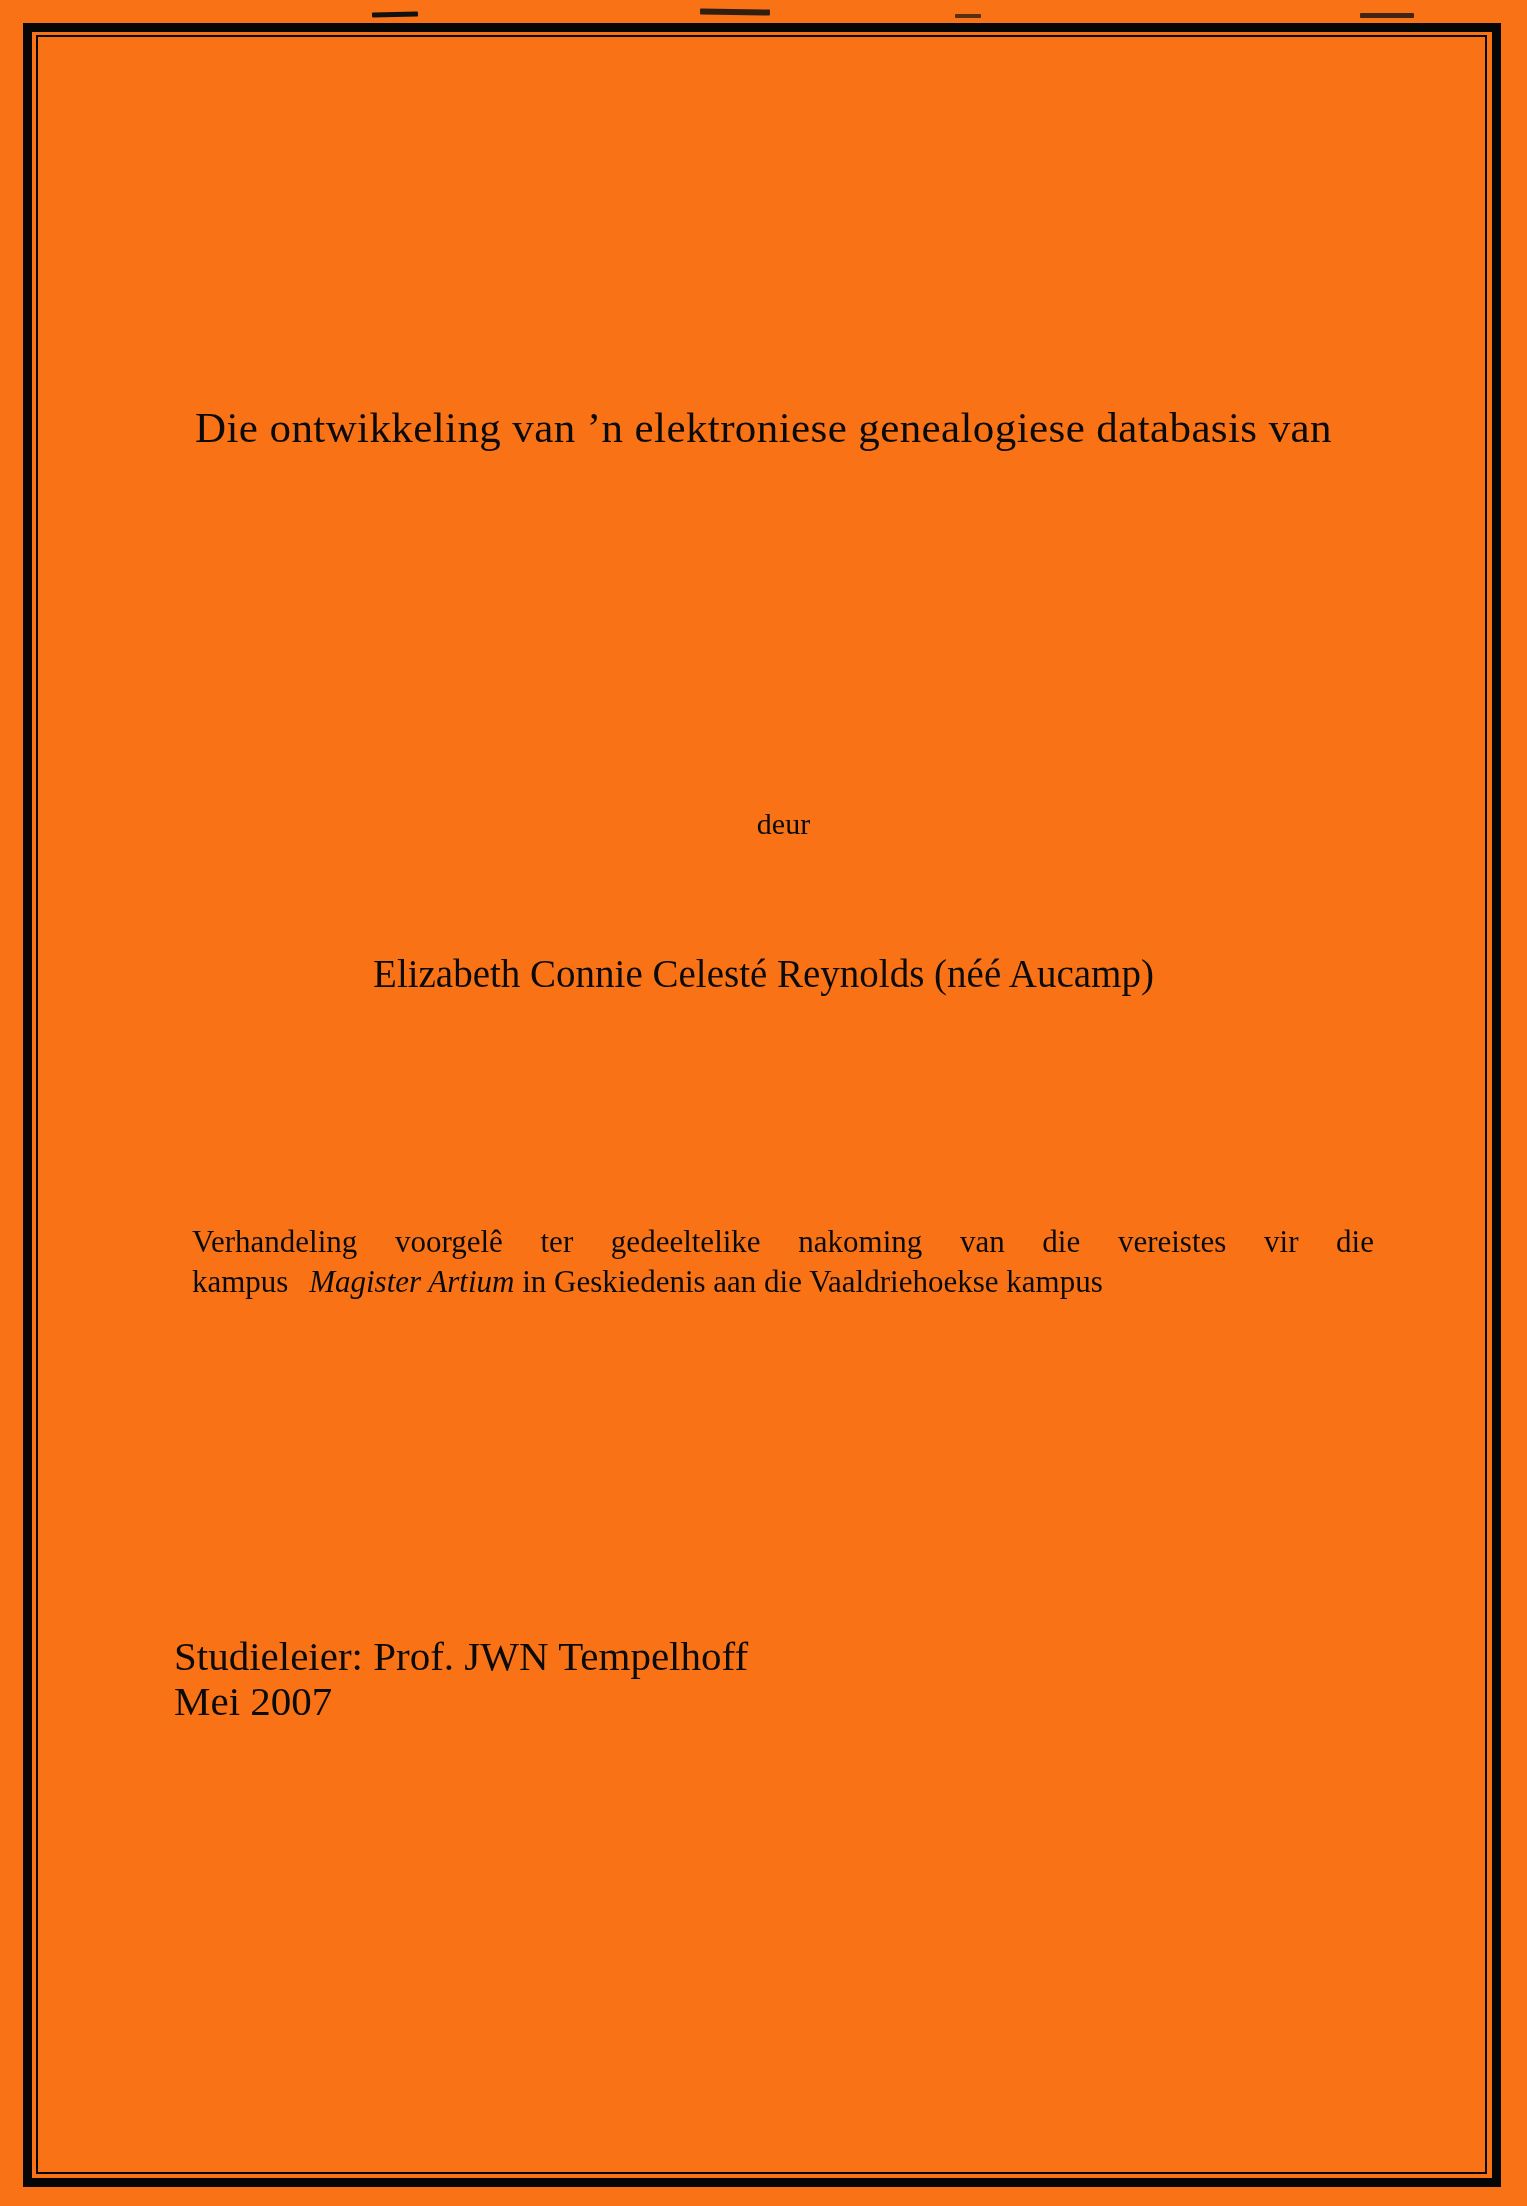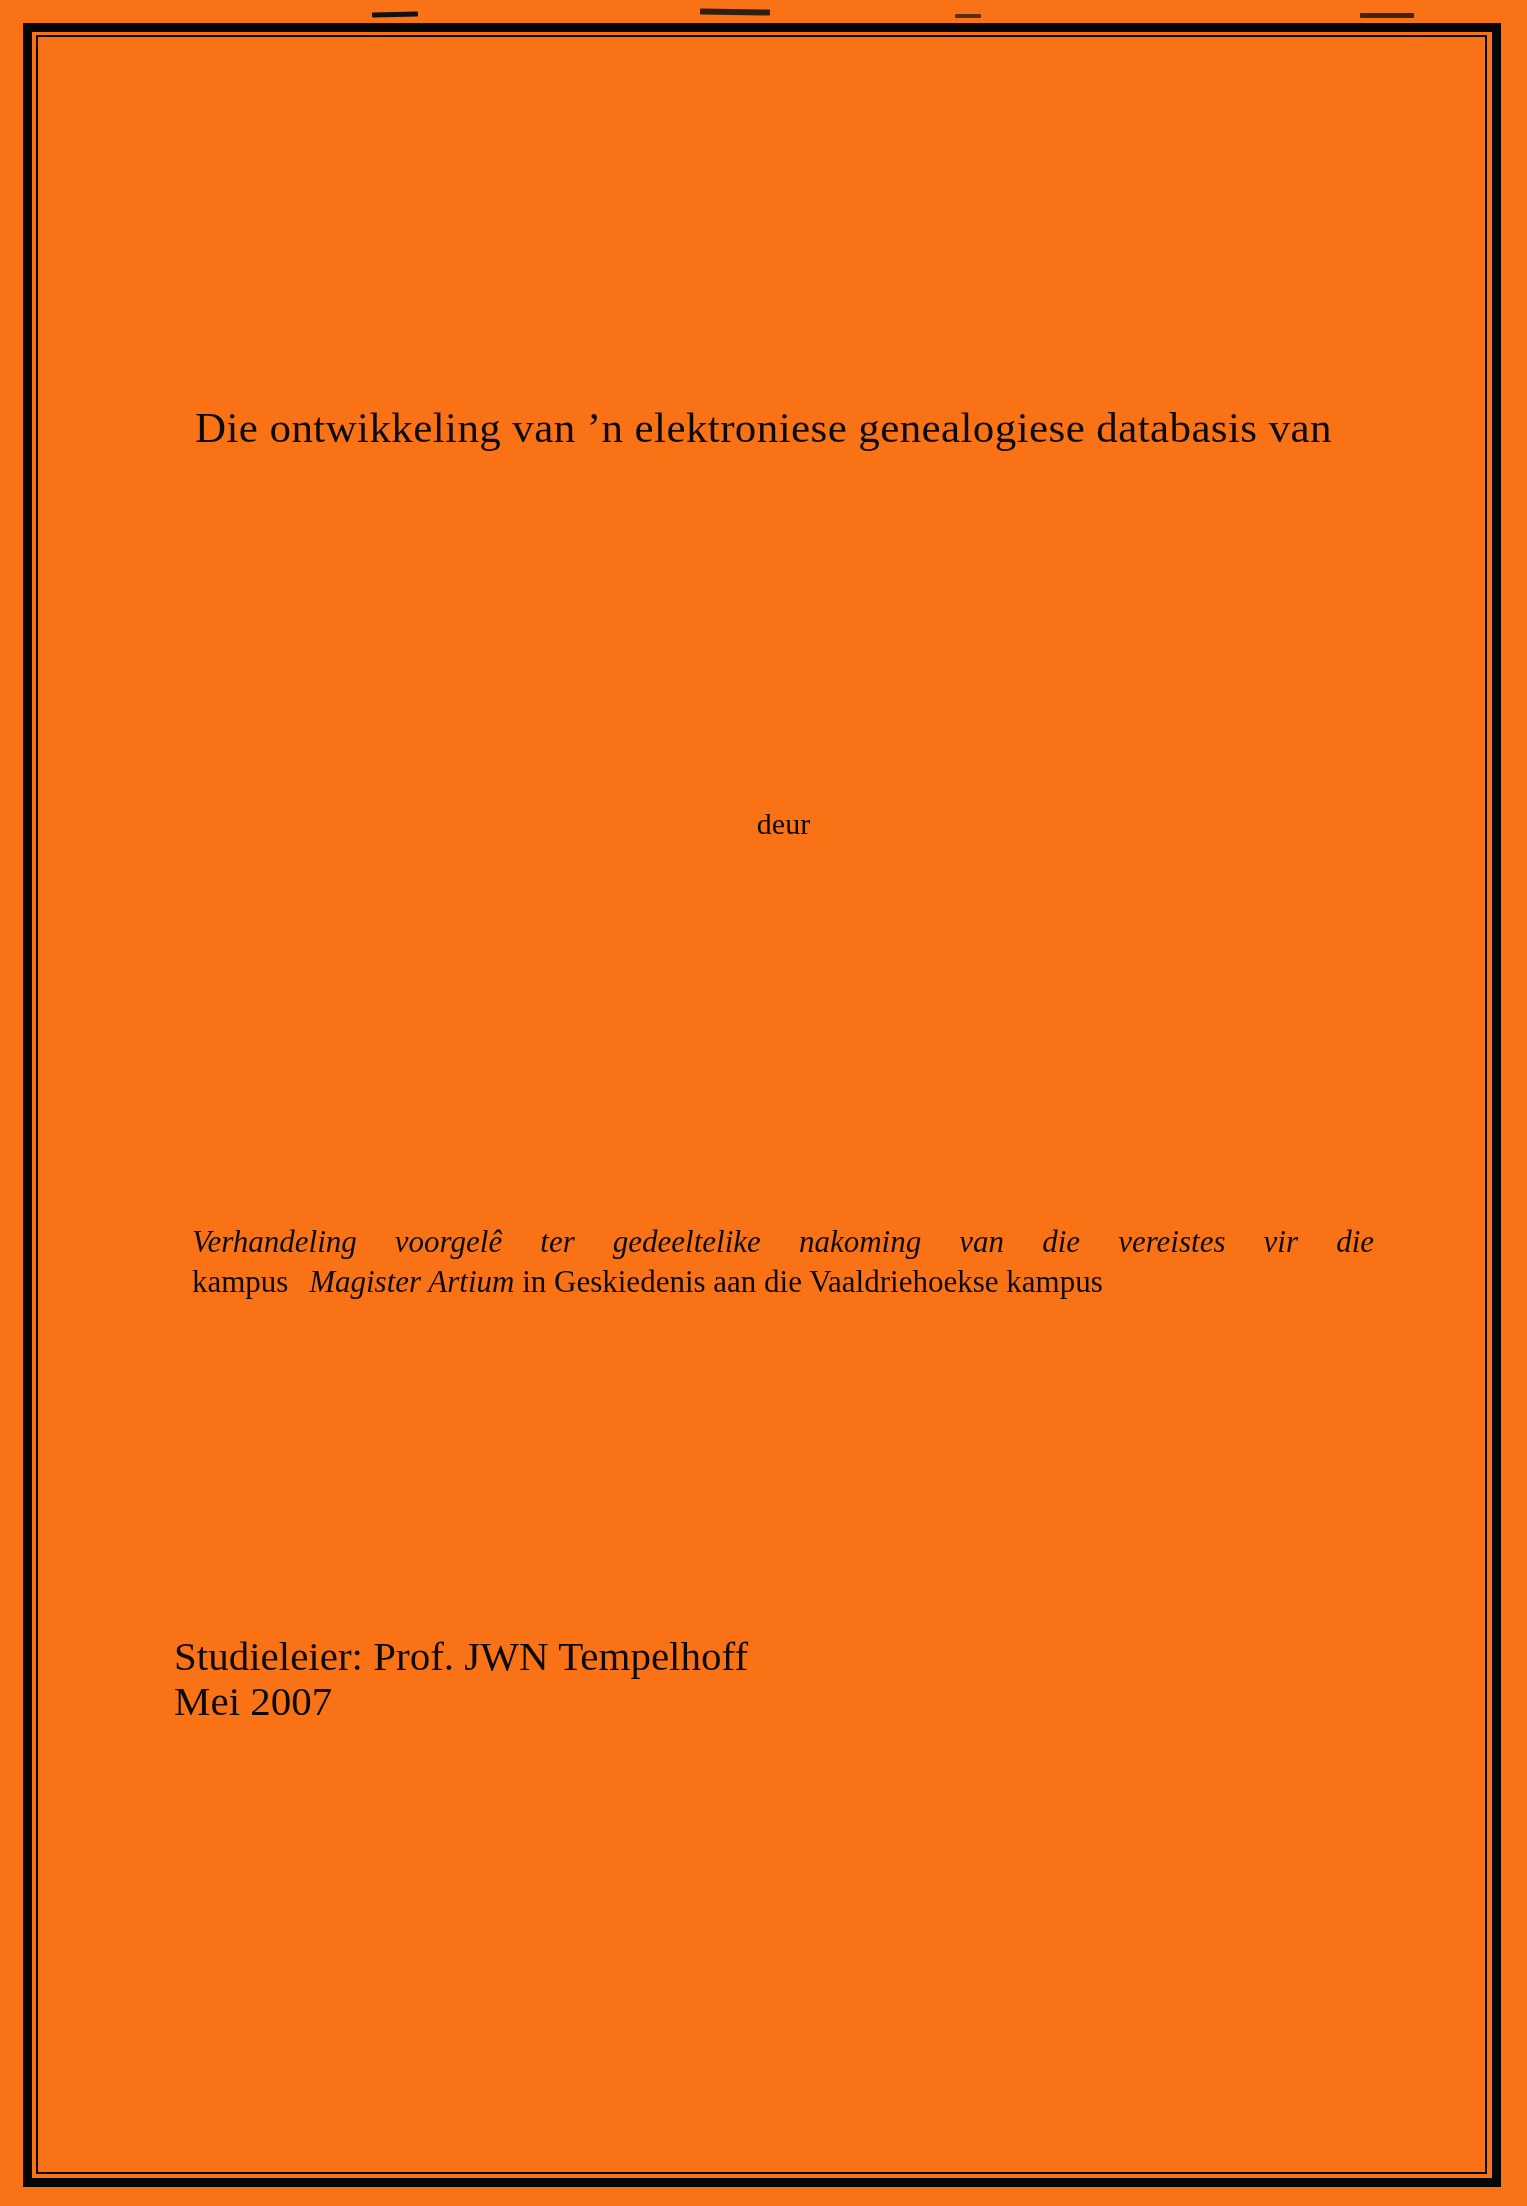--- a/index.html
+++ b/index.html
@@ -38,21 +38,21 @@
     text-align:center;font-size:30px;line-height:40px;margin-left:40px;
   }
   .author{
     position:absolute;top:950px;left:0;right:0;
     text-align:center;font-size:39px;line-height:48px;
   }
   .submission{
     position:absolute;top:1222px;left:192px;width:1182px;
     font-size:31px;line-height:40px;
   }
-  .submission .just{text-align:justify;text-align-last:justify;font-style:italic;}
+  .submission .just{text-align:justify;text-align-last:justify;}
   .submission .it{font-style:italic;margin-left:13px;}
   .credits{
     position:absolute;top:1634px;left:174px;
     font-size:41px;line-height:45px;
   }
   .logo{
     position:absolute;left:459px;top:1795px;width:700px;height:140px;
   }
   .logo-mark{position:absolute;left:0;top:2px;}
   .logo-text{
@@ -79,20 +79,21 @@
 
   <div class="frame-outer"></div>
   <div class="frame-inner"></div>
 
   <div class="title">
     <div>Die ontwikkeling van ’n elektroniese genealogiese databasis van</div>
   </div>
 
   <div class="byline">deur</div>
 
+  <div class="author">Elizabeth Connie Celesté Reynolds (néé Aucamp)</div>
 
   <div class="submission">
     <div class="just">Verhandeling voorgelê ter gedeeltelike nakoming van die vereistes vir die</div>
     <div><span>kampus </span><span class="it">Magister Artium</span><span> in Geskiedenis aan die Vaaldriehoekse kampus</span></div>
   </div>
 
   <div class="credits">
     <div>Studieleier: Prof. JWN Tempelhoff</div>
     <div>Mei 2007</div>
   </div>

